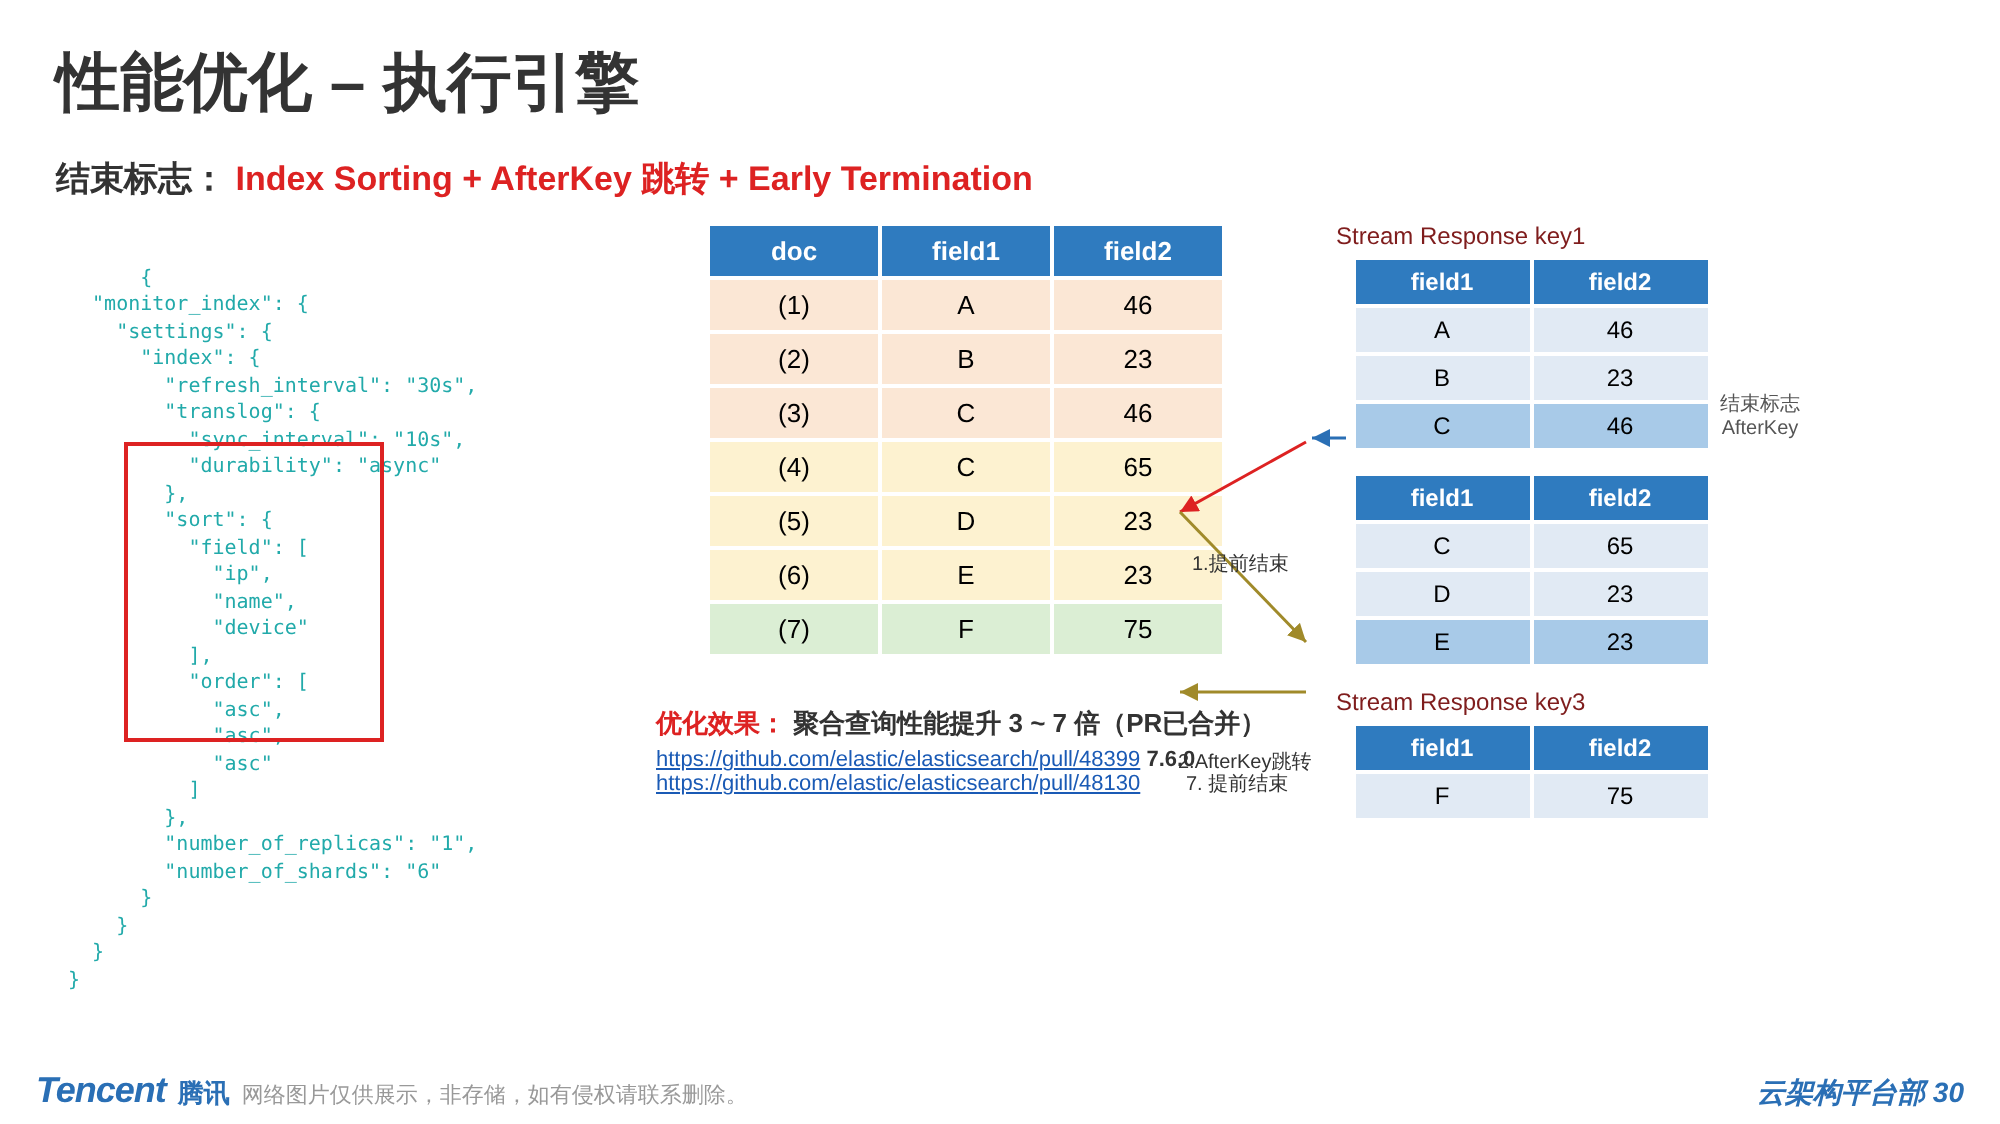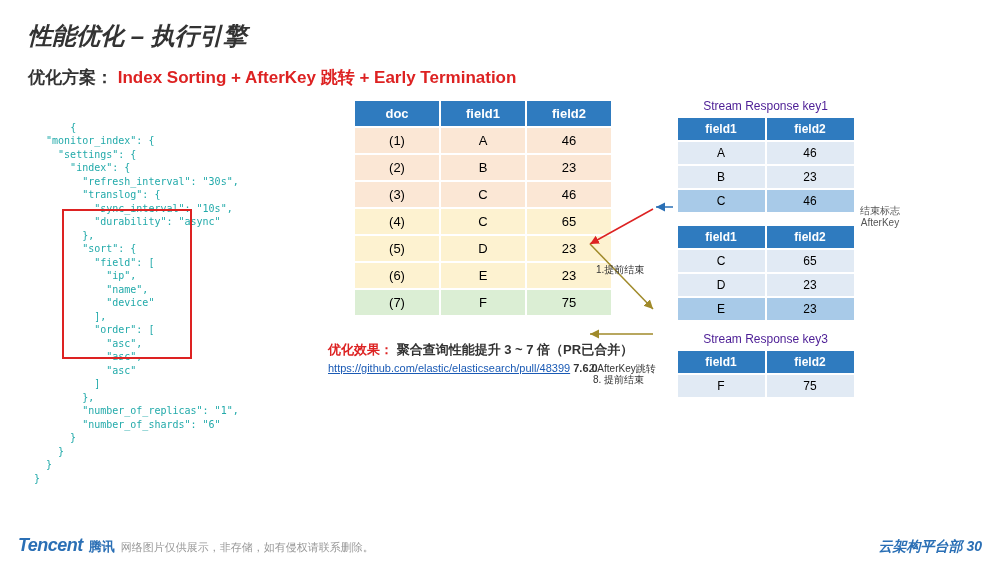--- a/index.html
+++ b/index.html
@@ -6,25 +6,24 @@
   body {
     width: 1000px;
     height: 562px;
     font-family: "Microsoft YaHei", Arial, sans-serif;
     background: #fff;
     position: relative;
     overflow: hidden;
   }
   .slide { padding: 20px 28px 0 28px; }
   .title {
-    font-size: 24px;
+    font-size: 32px;
     font-weight: bold;
     color: #333;
     margin-bottom: 14px;
-    font-style: italic;
   }
   .subtitle {
     font-size: 17px;
     font-weight: bold;
     margin-bottom: 10px;
   }
   .subtitle .black { color: #333; }
   .subtitle .red { color: #d22; }
   .content {
     display: flex;
@@ -84,23 +83,22 @@
   .main-table .r4 td { background: #fdf2d0; }
   .main-table .r5 td { background: #fdf2d0; }
   .main-table .r6 td { background: #fdf2d0; }
   .main-table .r7 td { background: #dbeed4; }
   .stream-col {
     width: 195px;
     position: relative;
   }
   .stream-caption {
     font-size: 12px;
-    text-align: center;
     margin-bottom: 3px;
-    color: #4c1d95;
+    color: #7f1d1d;
   }
   .stream-table {
     width: 180px;
     margin: 0 auto 10px auto;
     font-size: 12px;
   }
   .stream-table th {
     background: #2f7bbf;
     color: #fff;
     padding: 4px;
@@ -173,21 +171,21 @@
     position: absolute;
     pointer-events: none;
   }
 </style>
 </head>
 <body>
 <div class="slide">
 
   <div class="title">性能优化 – 执行引擎</div>
   <div class="subtitle">
-    <span class="black">优化方案：</span>
+    <span class="black">结束标志：</span>
     <span class="red">Index Sorting + AfterKey 跳转 + Early Termination</span>
   </div>
 
   <div class="content">
 
     <div class="code-block">
       <span>{
   "monitor_index": {
     "settings": {
       "index": {
@@ -278,29 +276,30 @@
             </marker>
         </defs>
         <line x1="75" y1="70" x2="12" y2="105" stroke="#d22" stroke-width="1.5" marker-end="url(#ah-red)"></line>
         <line x1="12" y1="105" x2="75" y2="170" stroke="#a08a2a" stroke-width="1.5" marker-end="url(#ah-oli)"></line>
         <line x1="75" y1="195" x2="12" y2="195" stroke="#a08a2a" stroke-width="1.5" marker-end="url(#ah-oli)"></line>
         <line x1="95" y1="68" x2="78" y2="68" stroke="#2a6fb5" stroke-width="1.5" marker-end="url(#ah-blue)"></line>
       </svg>
 
       <div class="arrow-text" style="left:268px; top:130px;">1.提前结束</div>
       <div class="arrow-text" style="left:261px; top:229px;">2.AfterKey跳转</div>
-      <div class="arrow-text" style="left:265px; top:240px;">8. 提前结束</div>
+      <div class="arrow-text" style="left:265px; top:240px;">7. 提前结束</div>
 
       <div class="effect">
         <span class="effect-label">优化效果：</span>
         <span class="effect-text">聚合查询性能提升 3 ~ 7 倍（PR已合并）</span>
       </div>
       <div class="links">
         <a href="#">https://github.com/elastic/elasticsearch/pull/48399</a>
         <span class="ver">7.6.0</span><br>
+        <a href="#">https://github.com/elastic/elasticsearch/pull/48130</a>
       </div>
     </div>
 
     <div class="stream-col" style="margin-left:20px;">
       <div class="stream-caption">Stream Response key1</div>
       <table class="stream-table">
         <thead>
             <tr>
               <th>field1</th>
               <th>field2</th>
@@ -315,21 +314,21 @@
               <td>B</td>
               <td>23</td>
             </tr>
           <tr class="hl">
               <td>C</td>
               <td>46</td>
             </tr>
         </tbody>
       </table>
 
-      <div class="end-label" style="left:192px; top:86px; white-space:pre;margin-top:20px;">结束标志
+      <div class="end-label" style="left:192px; top:86px; white-space:pre;">结束标志
 AfterKey</div>
 
       <table class="stream-table">
         <thead>
             <tr>
               <th>field1</th>
               <th>field2</th>
             </tr>
           </thead>
         <tbody>

